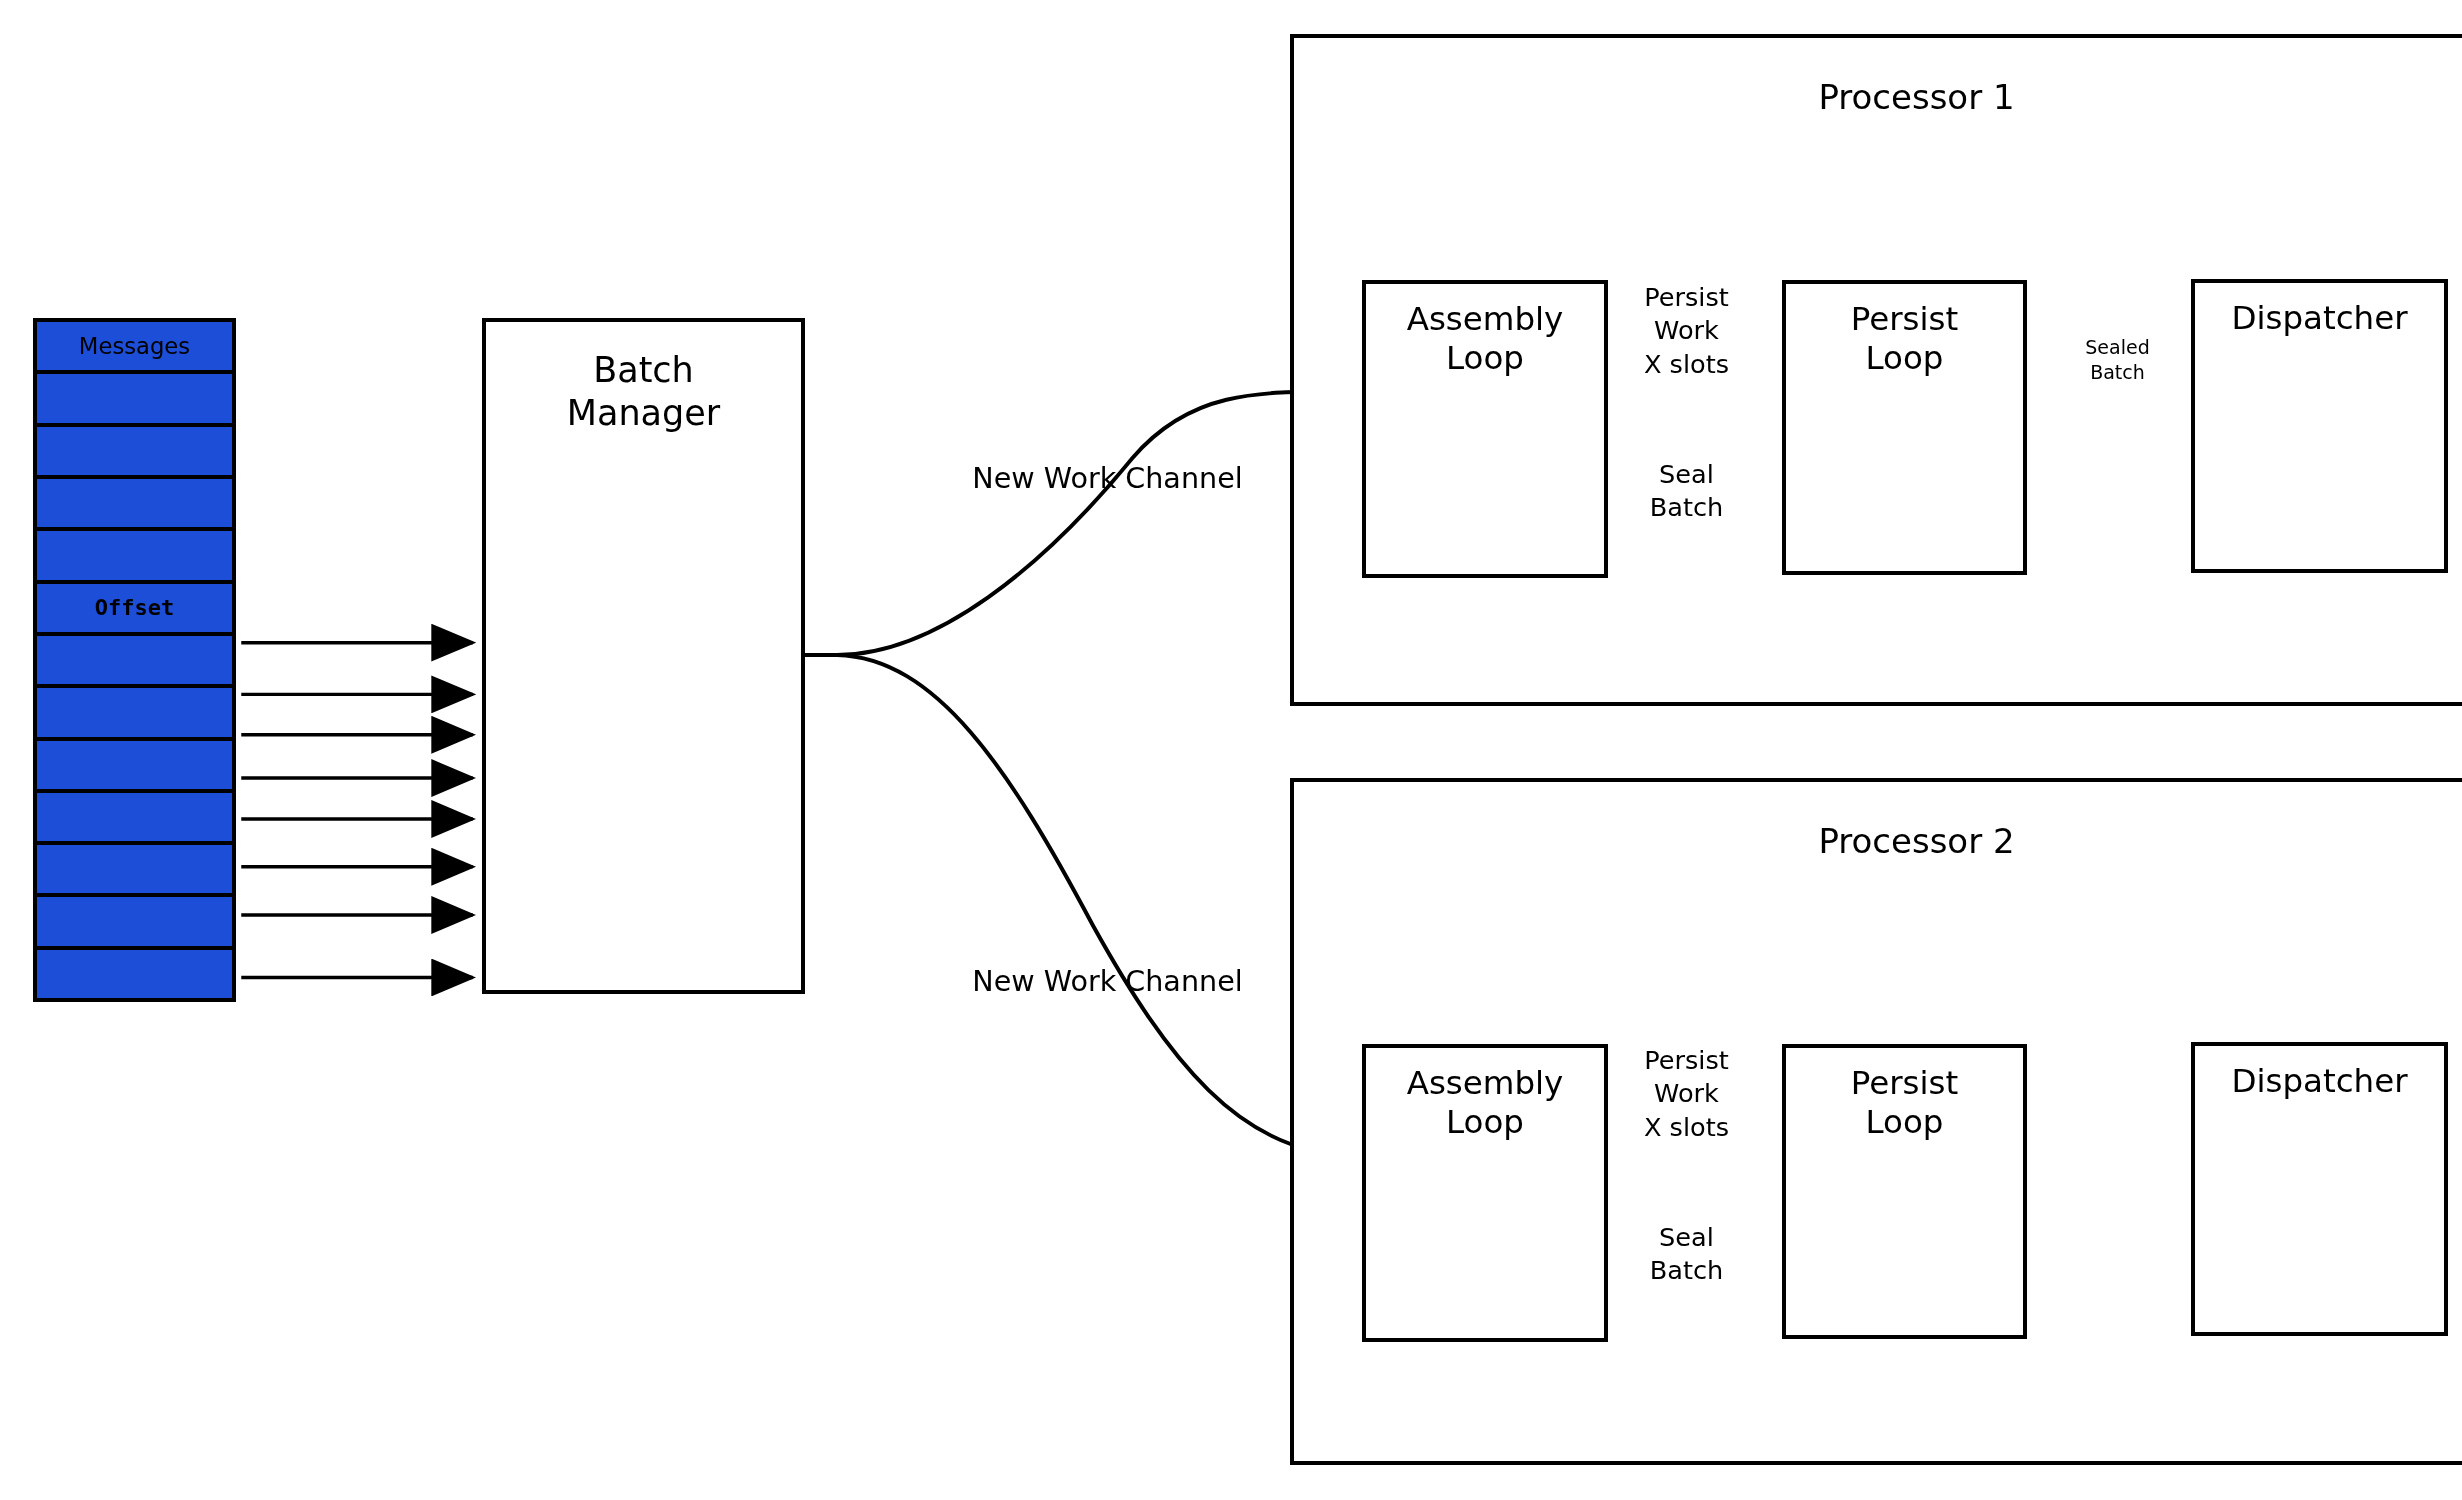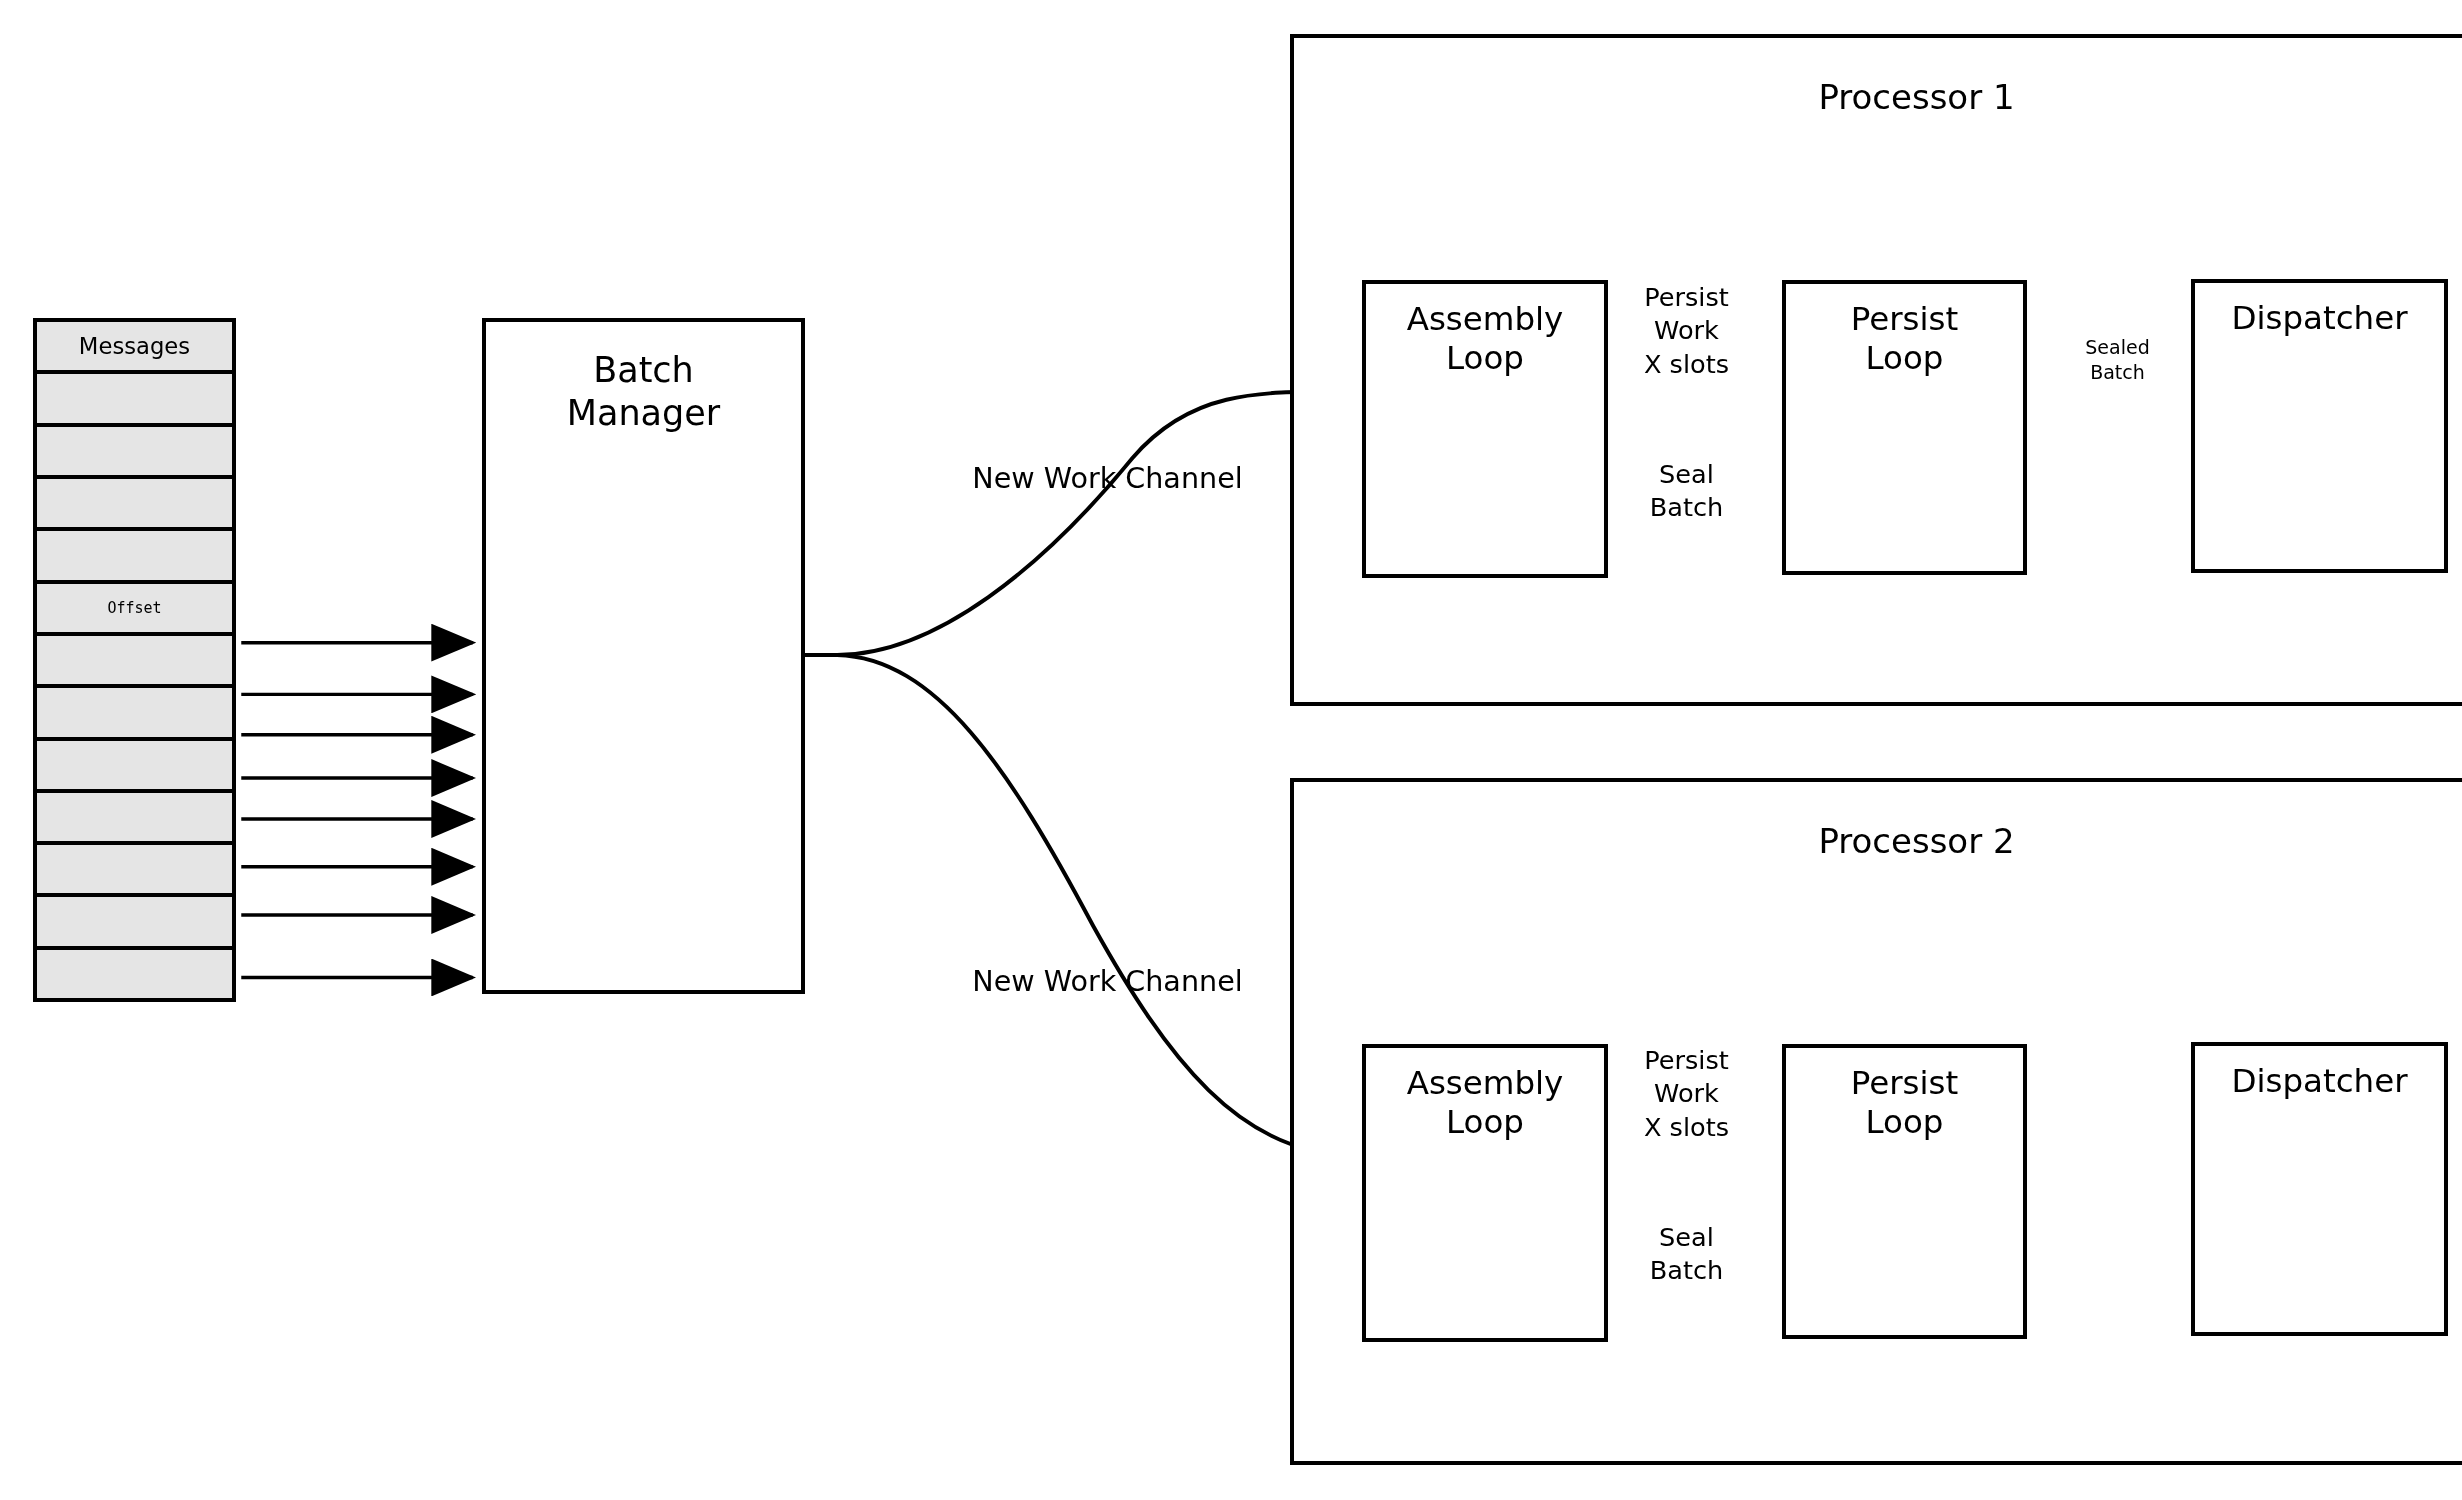--- a/index.html
+++ b/index.html
@@ -9,27 +9,27 @@
   svg.layer{position:absolute;left:0;top:0;width:2586px;height:1500px;pointer-events:none;}
 
   .box{position:absolute;box-sizing:border-box;background:#ffffff;border:4.4px solid #000000;}
   .outer{border-width:4.4px;}
   .inner{border-width:4.4px;margin-top:39px;}
 
   .boxlabel{position:absolute;width:100%;text-align:center;color:#000;line-height:1.22;
             font-family:"DejaVu Sans", sans-serif;white-space:pre-line;}
 
   
-  .msgstack{position:absolute;box-sizing:border-box;border:4.4px solid #000;background:#e5e5e5;
+  .msgstack{position:absolute;box-sizing:border-box;border:4.4px solid #000;background:#1d4ed8;
             display:flex;flex-direction:column;}
   .msgrow{flex:1 1 0;border-bottom:4.4px solid #000;box-sizing:border-box;display:flex;
           align-items:center;justify-content:center;}
   .msgrow:last-child{border-bottom:none;}
   .msgrow span{font-family:"DejaVu Sans", sans-serif;font-size:22.7px;color:#000;}
-  .msgrow.mono span{font-family:"DejaVu Sans Mono", monospace;font-weight:normal;font-size:15px;}
+  .msgrow.mono span{font-family:"DejaVu Sans Mono", monospace;font-weight:bold;font-size:22px;}
 
   .edgelabel{position:absolute;color:#000;text-align:center;line-height:1.30;
              font-family:"DejaVu Sans", sans-serif;white-space:pre-line;}
 </style>
 </head>
 <body>
 
 <div id="canvas">
 
   <svg class="layer" viewBox="0 0 5252 3046">

